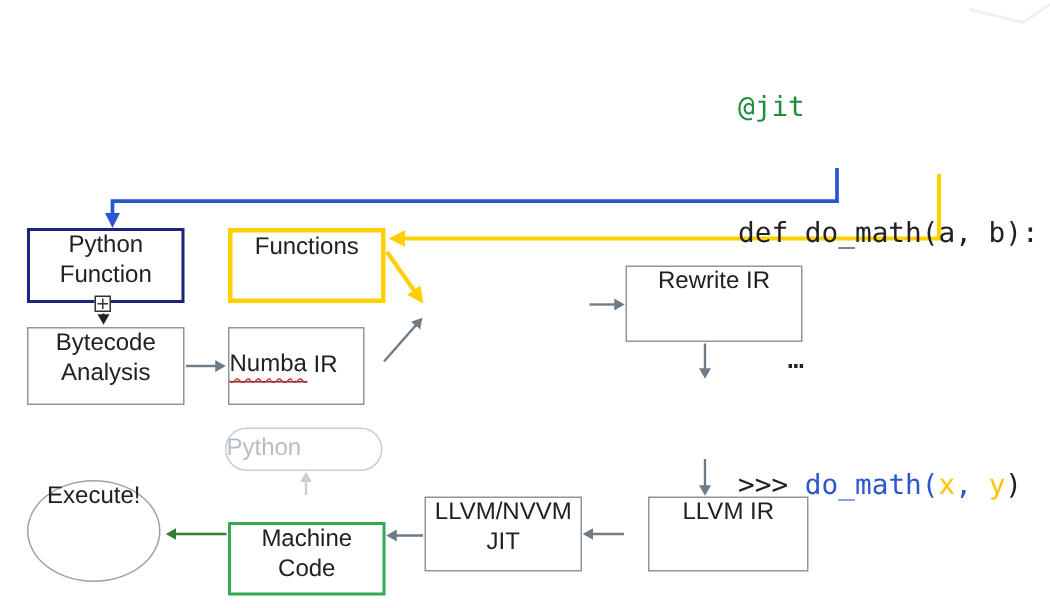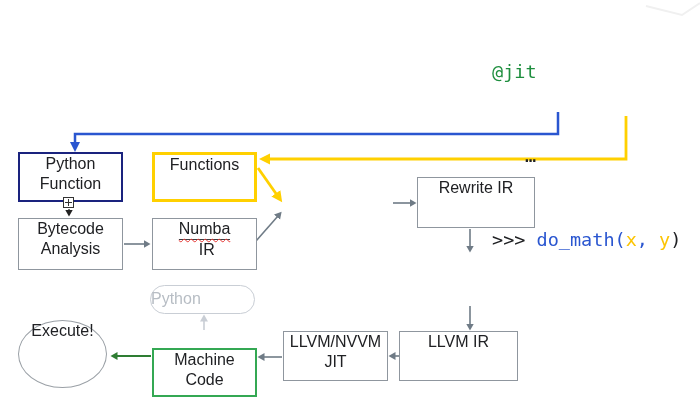--- a/index.html
+++ b/index.html
@@ -107,52 +107,53 @@
 
     <path d="M282,357 L263,357" fill="none" stroke="#6f7b86" stroke-width="1.6" marker-end="url(#ah-gray)"></path>
 
     <path d="M151,356 L116,356" fill="none" stroke="#2e7d32" stroke-width="1.8" marker-end="url(#ah-green)"></path>
 
     <path d="M204,330 L204,320" fill="none" stroke="#c9ced5" stroke-width="1.6" marker-end="url(#ah-lgray)"></path>
   </svg>
 
   <div class="code">
     <div class="ln c-green">@jit</div>
+    <div class="ln">def do_math(a, b):</div>
     <div class="ln indent1">…</div>
     <div class="ln"><span>&gt;&gt;&gt; </span><span class="c-blue">do_math(</span><span class="c-yellow">x</span><span class="c-blue">, </span><span class="c-yellow">y</span><span>)</span></div>
   </div>
 
   <div class="node node-navy" style="left:18px; top:152px; width:105px; height:50px;">
     <div>Python</div>
     <div>Function</div>
   </div>
 
   <div class="anchor"></div>
 
   <div class="node node-yellow" style="left:152px; top:152px; width:105px; height:50px;">
     <div>Functions</div>
   </div>
 
   <div class="node" style="left:18px; top:218px; width:105px; height:52px;">
     <div>Bytecode</div>
     <div>Analysis</div>
   </div>
 
-  <div class="node" style="left:152px; top:218px; width:105px; height:52px; flex-direction:column;">
+  <div class="node" style="left:152px; top:218px; width:91px; height:52px; flex-direction:row;">
     <span class="misspelled">Numba</span>
       <span style="white-space:pre;"> IR</span>
   </div>
 
 
   <div class="node" style="left:417px; top:177px; width:118px; height:51px;">
     <div>Rewrite IR</div>
   </div>
 
 
-  <div class="node" style="left:399px; top:331px; width:119px; height:50px;">
+  <div class="node" style="left:432px; top:331px; width:107px; height:50px;">
     <div>LLVM IR</div>
   </div>
 
   <div class="node" style="left:283px; top:331px; width:105px; height:50px;">
     <div>LLVM/NVVM</div>
     <div>JIT</div>
   </div>
 
   <div class="node node-green" style="left:152px; top:348px; width:105px; height:49px;">
     <div>Machine</div>

